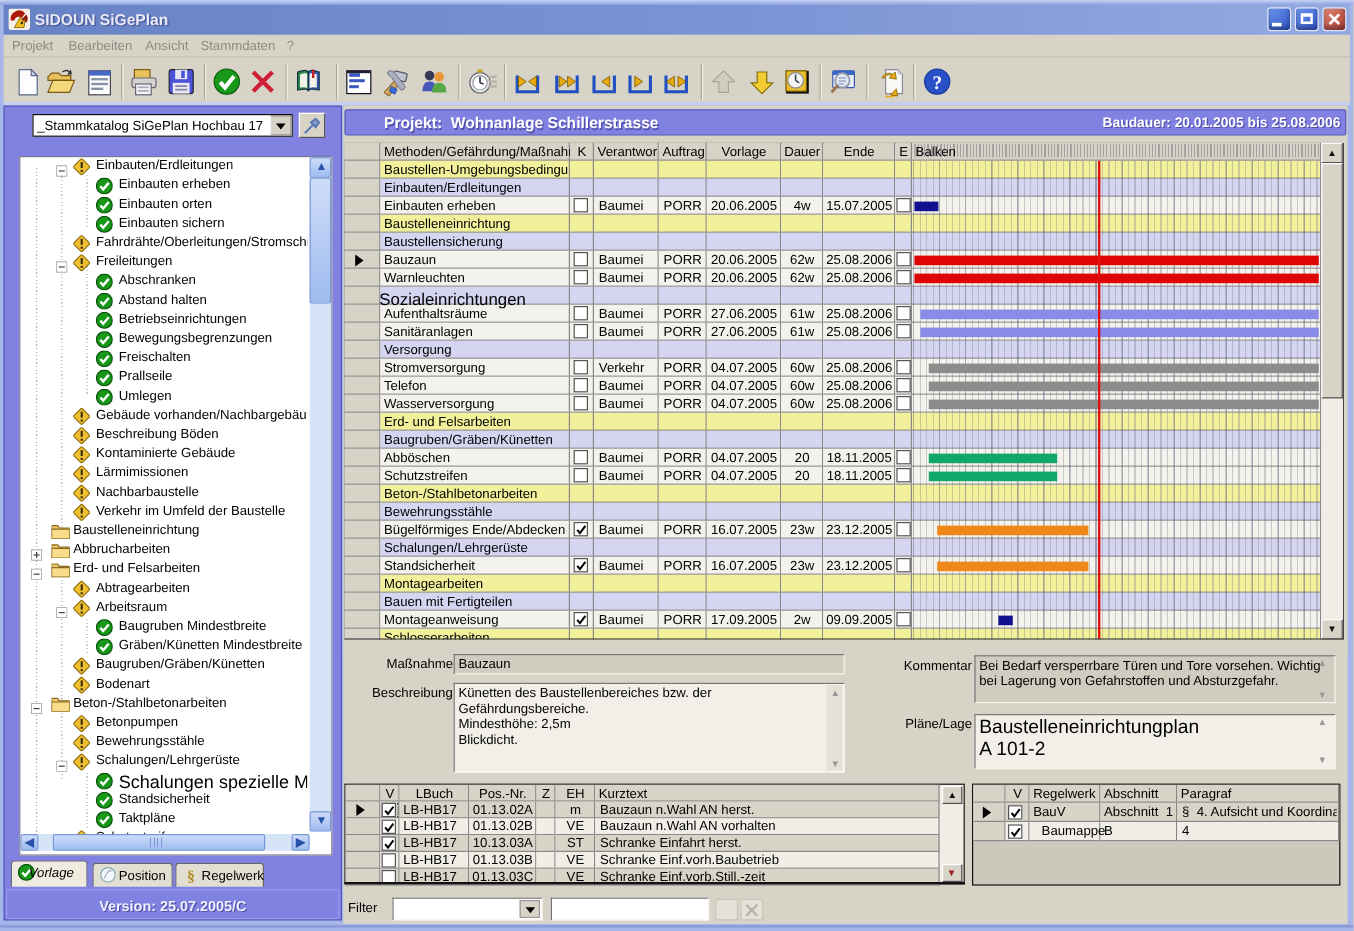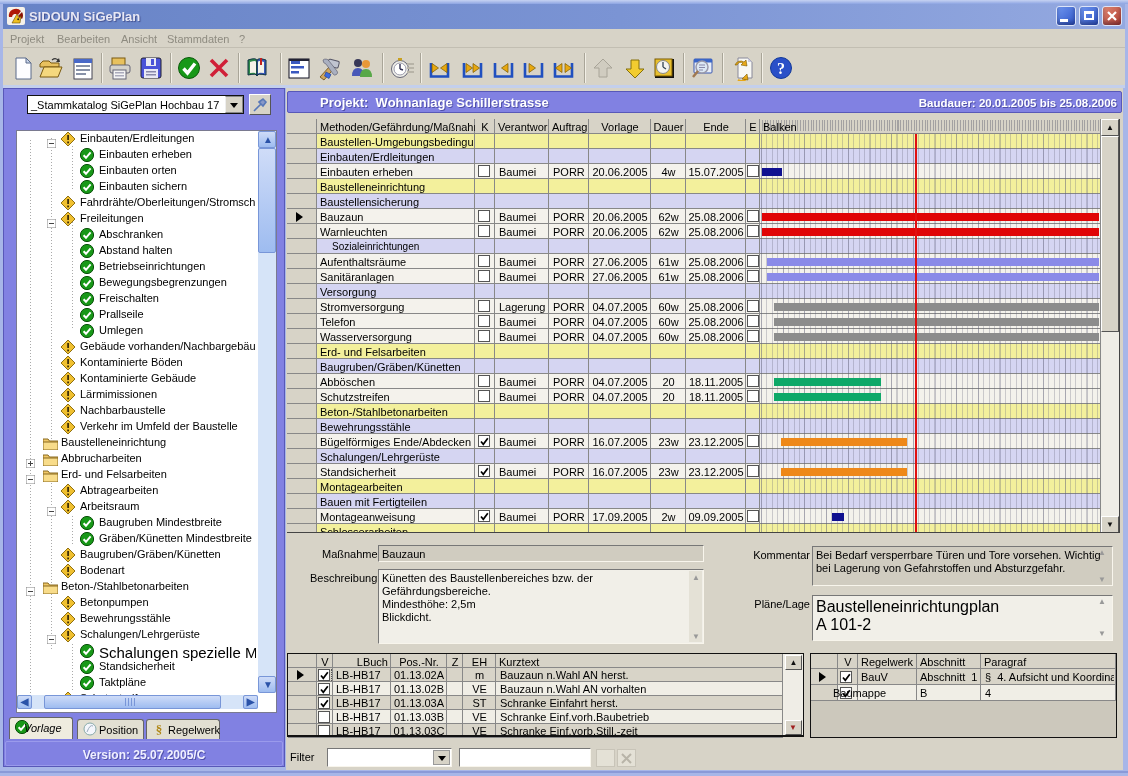--- a/index.html
+++ b/index.html
@@ -282,21 +282,21 @@
       <path d="M7 0 L14 7 L7 14 L0 7 Z" fill="#f0c030" stroke="#907010" stroke-width="1"></path>
       <rect x="6.2" y="3" width="1.8" height="5" fill="#403008"></rect>
       <rect x="6.2" y="9.5" width="1.8" height="1.8" fill="#403008"></rect>
     </svg></div>
 <div class="a" style="left:80px;top:340px;font-size:11px;white-space:nowrap;max-width:176px;overflow:hidden">Gebäude vorhanden/Nachbargebäu</div>
 <div class="a" style="left:61px;top:356px"><svg width="14" height="14" viewBox="0 0 14 14">
       <path d="M7 0 L14 7 L7 14 L0 7 Z" fill="#f0c030" stroke="#907010" stroke-width="1"></path>
       <rect x="6.2" y="3" width="1.8" height="5" fill="#403008"></rect>
       <rect x="6.2" y="9.5" width="1.8" height="1.8" fill="#403008"></rect>
     </svg></div>
-<div class="a" style="left:80px;top:356px;font-size:11px;white-space:nowrap;max-width:176px;overflow:hidden">Kontaminierte Böden</div>
+<div class="a" style="left:80px;top:356px;font-size:11px;white-space:nowrap;max-width:176px;overflow:hidden">Beschreibung Böden</div>
 <div class="a" style="left:61px;top:372px"><svg width="14" height="14" viewBox="0 0 14 14">
       <path d="M7 0 L14 7 L7 14 L0 7 Z" fill="#f0c030" stroke="#907010" stroke-width="1"></path>
       <rect x="6.2" y="3" width="1.8" height="5" fill="#403008"></rect>
       <rect x="6.2" y="9.5" width="1.8" height="1.8" fill="#403008"></rect>
     </svg></div>
 <div class="a" style="left:80px;top:372px;font-size:11px;white-space:nowrap;max-width:176px;overflow:hidden">Kontaminierte Gebäude</div>
 <div class="a" style="left:61px;top:388px"><svg width="14" height="14" viewBox="0 0 14 14">
       <path d="M7 0 L14 7 L7 14 L0 7 Z" fill="#f0c030" stroke="#907010" stroke-width="1"></path>
       <rect x="6.2" y="3" width="1.8" height="5" fill="#403008"></rect>
       <rect x="6.2" y="9.5" width="1.8" height="1.8" fill="#403008"></rect>
@@ -593,21 +593,21 @@
 <div class="a" style="left:287px;top:239px;width:30px;height:15px;background:#d7d3c7;border-right:1px solid #888;border-bottom:1px solid #888;z-index:1"></div>
 <div class="a" style="left:317px;top:239px;width:158px;height:15px;background:#d5d5f2;border-right:1px solid #888;border-bottom:1px solid #888;z-index:1"></div>
 <div class="a" style="left:475px;top:239px;width:20px;height:15px;background:#d5d5f2;border-right:1px solid #888;border-bottom:1px solid #888;z-index:1"></div>
 <div class="a" style="left:495px;top:239px;width:54px;height:15px;background:#d5d5f2;border-right:1px solid #888;border-bottom:1px solid #888;z-index:1"></div>
 <div class="a" style="left:549px;top:239px;width:40px;height:15px;background:#d5d5f2;border-right:1px solid #888;border-bottom:1px solid #888;z-index:1"></div>
 <div class="a" style="left:589px;top:239px;width:62px;height:15px;background:#d5d5f2;border-right:1px solid #888;border-bottom:1px solid #888;z-index:1"></div>
 <div class="a" style="left:651px;top:239px;width:35px;height:15px;background:#d5d5f2;border-right:1px solid #888;border-bottom:1px solid #888;z-index:1"></div>
 <div class="a" style="left:686px;top:239px;width:60px;height:15px;background:#d5d5f2;border-right:1px solid #888;border-bottom:1px solid #888;z-index:1"></div>
 <div class="a" style="left:746px;top:239px;width:14px;height:15px;background:#d5d5f2;border-right:1px solid #888;border-bottom:1px solid #888;z-index:1"></div>
 <div class="a" style="left:760px;top:239px;width:341px;height:15px;background:#d5d5f2;border-right:1px solid #888;border-bottom:1px solid #888;z-index:1"></div>
-<div class="a" style="left:332px;top:241px;width:154px;font-size:10px;white-space:nowrap;overflow:hidden;z-index:3">Sozialeinrichtungen</div>
+<div class="a" style="left:316px;top:241px;width:154px;font-size:14px;white-space:nowrap;overflow:hidden;z-index:3">Sozialeinrichtungen</div>
 <div class="a" style="left:287px;top:254px;width:30px;height:15px;background:#d7d3c7;border-right:1px solid #888;border-bottom:1px solid #888;z-index:1"></div>
 <div class="a" style="left:317px;top:254px;width:158px;height:15px;background:#f4f2ec;border-right:1px solid #888;border-bottom:1px solid #888;z-index:1"></div>
 <div class="a" style="left:475px;top:254px;width:20px;height:15px;background:#f4f2ec;border-right:1px solid #888;border-bottom:1px solid #888;z-index:1"></div>
 <div class="a" style="left:495px;top:254px;width:54px;height:15px;background:#f4f2ec;border-right:1px solid #888;border-bottom:1px solid #888;z-index:1"></div>
 <div class="a" style="left:549px;top:254px;width:40px;height:15px;background:#f4f2ec;border-right:1px solid #888;border-bottom:1px solid #888;z-index:1"></div>
 <div class="a" style="left:589px;top:254px;width:62px;height:15px;background:#f4f2ec;border-right:1px solid #888;border-bottom:1px solid #888;z-index:1"></div>
 <div class="a" style="left:651px;top:254px;width:35px;height:15px;background:#f4f2ec;border-right:1px solid #888;border-bottom:1px solid #888;z-index:1"></div>
 <div class="a" style="left:686px;top:254px;width:60px;height:15px;background:#f4f2ec;border-right:1px solid #888;border-bottom:1px solid #888;z-index:1"></div>
 <div class="a" style="left:746px;top:254px;width:14px;height:15px;background:#f4f2ec;border-right:1px solid #888;border-bottom:1px solid #888;z-index:1"></div>
 <div class="a" style="left:760px;top:254px;width:341px;height:15px;background:#f4f2ec;border-right:1px solid #888;border-bottom:1px solid #888;z-index:1"></div>
@@ -655,21 +655,21 @@
 <div class="a" style="left:475px;top:299px;width:20px;height:15px;background:#f4f2ec;border-right:1px solid #888;border-bottom:1px solid #888;z-index:1"></div>
 <div class="a" style="left:495px;top:299px;width:54px;height:15px;background:#f4f2ec;border-right:1px solid #888;border-bottom:1px solid #888;z-index:1"></div>
 <div class="a" style="left:549px;top:299px;width:40px;height:15px;background:#f4f2ec;border-right:1px solid #888;border-bottom:1px solid #888;z-index:1"></div>
 <div class="a" style="left:589px;top:299px;width:62px;height:15px;background:#f4f2ec;border-right:1px solid #888;border-bottom:1px solid #888;z-index:1"></div>
 <div class="a" style="left:651px;top:299px;width:35px;height:15px;background:#f4f2ec;border-right:1px solid #888;border-bottom:1px solid #888;z-index:1"></div>
 <div class="a" style="left:686px;top:299px;width:60px;height:15px;background:#f4f2ec;border-right:1px solid #888;border-bottom:1px solid #888;z-index:1"></div>
 <div class="a" style="left:746px;top:299px;width:14px;height:15px;background:#f4f2ec;border-right:1px solid #888;border-bottom:1px solid #888;z-index:1"></div>
 <div class="a" style="left:760px;top:299px;width:341px;height:15px;background:#f4f2ec;border-right:1px solid #888;border-bottom:1px solid #888;z-index:1"></div>
 <div class="a" style="left:320px;top:301px;width:154px;font-size:11px;white-space:nowrap;overflow:hidden;z-index:3">Stromversorgung</div>
 <div class="cb" style="left:478px;top:300px;z-index:3"></div>
-<div class="a" style="left:499px;top:301px;font-size:11px;z-index:3">Lagerung</div>
+<div class="a" style="left:499px;top:301px;font-size:11px;z-index:3">Verkehr</div>
 <div class="a" style="left:553px;top:301px;font-size:11px;z-index:3">PORR</div>
 <div class="a" style="left:589px;top:301px;width:62px;text-align:center;font-size:11px;z-index:3">04.07.2005</div>
 <div class="a" style="left:651px;top:301px;width:35px;text-align:center;font-size:11px;z-index:3">60w</div>
 <div class="a" style="left:686px;top:301px;width:60px;text-align:center;font-size:11px;z-index:3">25.08.2006</div>
 <div class="cb" style="left:747px;top:300px;z-index:3"></div>
 <div class="a" style="left:774px;top:303px;width:325px;height:8px;background:#8c8c8c;z-index:5"></div>
 <div class="a" style="left:287px;top:314px;width:30px;height:15px;background:#d7d3c7;border-right:1px solid #888;border-bottom:1px solid #888;z-index:1"></div>
 <div class="a" style="left:317px;top:314px;width:158px;height:15px;background:#f4f2ec;border-right:1px solid #888;border-bottom:1px solid #888;z-index:1"></div>
 <div class="a" style="left:475px;top:314px;width:20px;height:15px;background:#f4f2ec;border-right:1px solid #888;border-bottom:1px solid #888;z-index:1"></div>
 <div class="a" style="left:495px;top:314px;width:54px;height:15px;background:#f4f2ec;border-right:1px solid #888;border-bottom:1px solid #888;z-index:1"></div>
@@ -935,21 +935,21 @@
 <div class="a" style="left:812px;top:595px;width:301px;height:46px;background:#f1efe8;border:1px solid #f8f5ec;border-top-color:#777;border-left-color:#777"></div>
 <div class="a" style="left:816px;top:598px;font-size:16px">Baustelleneinrichtungplan<br>A 101-2</div>
 <div class="a" style="left:1098px;top:597px;font-size:8px;color:#999">▲</div>
 <div class="a" style="left:1098px;top:629px;font-size:8px;color:#999">▼</div>
 <div class="a" style="left:287px;top:653px;width:517px;height:84px;background:#f0eee6;border:1.5px solid #111"></div>
 <div class="a" style="left:287px;top:735px;width:517px;height:2px;background:#111;z-index:8"></div>
 <div class="a" style="left:288px;top:654px;width:29px;height:14px;background:#d7d3c7;border-right:1px solid #888;border-bottom:1px solid #888;z-index:1"></div>
 <div class="a" style="left:317px;top:654px;width:16px;height:14px;background:#d7d3c7;border-right:1px solid #888;border-bottom:1px solid #888;z-index:1"></div>
 <div class="a" style="left:320px;top:656px;width:10px;font-size:11px;text-align:center;z-index:3">V</div>
 <div class="a" style="left:333px;top:654px;width:58px;height:14px;background:#d7d3c7;border-right:1px solid #888;border-bottom:1px solid #888;z-index:1"></div>
-<div class="a" style="left:336px;top:656px;width:52px;font-size:11px;text-align:right;z-index:3">LBuch</div>
+<div class="a" style="left:336px;top:656px;width:52px;font-size:11px;text-align:center;z-index:3">LBuch</div>
 <div class="a" style="left:391px;top:654px;width:56px;height:14px;background:#d7d3c7;border-right:1px solid #888;border-bottom:1px solid #888;z-index:1"></div>
 <div class="a" style="left:394px;top:656px;width:50px;font-size:11px;text-align:center;z-index:3">Pos.-Nr.</div>
 <div class="a" style="left:447px;top:654px;width:16px;height:14px;background:#d7d3c7;border-right:1px solid #888;border-bottom:1px solid #888;z-index:1"></div>
 <div class="a" style="left:450px;top:656px;width:10px;font-size:11px;text-align:center;z-index:3">Z</div>
 <div class="a" style="left:463px;top:654px;width:33px;height:14px;background:#d7d3c7;border-right:1px solid #888;border-bottom:1px solid #888;z-index:1"></div>
 <div class="a" style="left:466px;top:656px;width:27px;font-size:11px;text-align:center;z-index:3">EH</div>
 <div class="a" style="left:496px;top:654px;width:287px;height:14px;background:#d7d3c7;border-right:1px solid #888;border-bottom:1px solid #888;z-index:1"></div>
 <div class="a" style="left:499px;top:656px;width:281px;font-size:11px;text-align:left;z-index:3">Kurztext</div>
 <div class="a" style="left:288px;top:668px;width:29px;height:14px;background:#d7d3c7;border-right:1px solid #888;border-bottom:1px solid #888;z-index:1"></div>
 <div class="a tri" style="left:297px;top:670px;z-index:4"></div>
@@ -991,21 +991,21 @@
 <div class="a" style="left:391px;top:696px;width:56px;height:14px;background:#d8d4c8;border-right:1px solid #888;border-bottom:1px solid #888;z-index:1"></div>
 <div class="a" style="left:447px;top:696px;width:16px;height:14px;background:#d8d4c8;border-right:1px solid #888;border-bottom:1px solid #888;z-index:1"></div>
 <div class="a" style="left:463px;top:696px;width:33px;height:14px;background:#d8d4c8;border-right:1px solid #888;border-bottom:1px solid #888;z-index:1"></div>
 <div class="a" style="left:496px;top:696px;width:287px;height:14px;background:#d8d4c8;border-right:1px solid #888;border-bottom:1px solid #888;z-index:1"></div>
 <div class="cb" style="left:318px;top:697px;z-index:3">
     <svg width="11" height="11" viewBox="0 0 11 11" style="position:absolute;left:0;top:0">
       <path d="M2 5.5 l2.3 2.8 4.5 -6" fill="none" stroke="#000" stroke-width="1.7"></path>
     </svg>
   </div>
 <div class="a" style="left:336px;top:697px;font-size:11px;z-index:3">LB-HB17</div>
-<div class="a" style="left:391px;top:697px;width:56px;text-align:center;font-size:11px;z-index:3">01.13.03A</div>
+<div class="a" style="left:391px;top:697px;width:56px;text-align:center;font-size:11px;z-index:3">10.13.03A</div>
 <div class="a" style="left:463px;top:697px;width:33px;text-align:center;font-size:11px;z-index:3">ST</div>
 <div class="a" style="left:500px;top:697px;font-size:11px;z-index:3;white-space:nowrap">Schranke Einfahrt herst.</div>
 <div class="a" style="left:288px;top:710px;width:29px;height:14px;background:#d7d3c7;border-right:1px solid #888;border-bottom:1px solid #888;z-index:1"></div>
 <div class="a" style="left:317px;top:710px;width:16px;height:14px;background:#f0eee6;border-right:1px solid #888;border-bottom:1px solid #888;z-index:1"></div>
 <div class="a" style="left:333px;top:710px;width:58px;height:14px;background:#f0eee6;border-right:1px solid #888;border-bottom:1px solid #888;z-index:1"></div>
 <div class="a" style="left:391px;top:710px;width:56px;height:14px;background:#f0eee6;border-right:1px solid #888;border-bottom:1px solid #888;z-index:1"></div>
 <div class="a" style="left:447px;top:710px;width:16px;height:14px;background:#f0eee6;border-right:1px solid #888;border-bottom:1px solid #888;z-index:1"></div>
 <div class="a" style="left:463px;top:710px;width:33px;height:14px;background:#f0eee6;border-right:1px solid #888;border-bottom:1px solid #888;z-index:1"></div>
 <div class="a" style="left:496px;top:710px;width:287px;height:14px;background:#f0eee6;border-right:1px solid #888;border-bottom:1px solid #888;z-index:1"></div>
 <div class="cb" style="left:318px;top:711px;z-index:3"></div>
@@ -1057,21 +1057,21 @@
 <div class="a" style="left:811px;top:685px;width:27px;height:16px;background:#d7d3c7;border-right:1px solid #888;border-bottom:1px solid #888;z-index:1"></div>
 <div class="a" style="left:838px;top:685px;width:20px;height:16px;background:#f0eee6;border-right:1px solid #888;border-bottom:1px solid #888;z-index:1"></div>
 <div class="a" style="left:858px;top:685px;width:59px;height:16px;background:#f0eee6;border-right:1px solid #888;border-bottom:1px solid #888;z-index:1"></div>
 <div class="a" style="left:917px;top:685px;width:64px;height:16px;background:#f0eee6;border-right:1px solid #888;border-bottom:1px solid #888;z-index:1"></div>
 <div class="a" style="left:981px;top:685px;width:135px;height:16px;background:#f0eee6;border-right:1px solid #888;border-bottom:1px solid #888;z-index:1"></div>
 <div class="cb" style="left:840px;top:687px;z-index:3">
     <svg width="11" height="11" viewBox="0 0 11 11" style="position:absolute;left:0;top:0">
       <path d="M2 5.5 l2.3 2.8 4.5 -6" fill="none" stroke="#000" stroke-width="1.7"></path>
     </svg>
   </div>
-<div class="a" style="left:833px;top:687px;font-size:11px;z-index:3">Baumappe</div>
+<div class="a" style="left:868px;top:687px;font-size:11px;z-index:3">Baumappe</div>
 <div class="a" style="left:920px;top:687px;font-size:11px;z-index:3">B</div>
 <div class="a" style="left:985px;top:687px;font-size:11px;z-index:3;white-space:nowrap;width:129px;overflow:hidden">4</div>
 <div class="a" style="left:290px;top:751px;font-size:11px">Filter</div>
 <div class="a" style="left:327px;top:748px;width:125px;height:19px;background:#fff;border:1px solid #f8f5ec;border-top-color:#777;border-left-color:#777"></div>
 <div class="a" style="left:433px;top:750px;width:17px;height:15px;background:#d7d3c7;border:1px solid #999"></div>
 <div class="a" style="left:438px;top:756px;width:0;height:0;border-left:4px solid transparent;border-right:4px solid transparent;border-top:5px solid #000"></div>
 <div class="a" style="left:459px;top:748px;width:132px;height:19px;background:#fff;border:1px solid #f8f5ec;border-top-color:#777;border-left-color:#777"></div>
 <div class="a" style="left:596px;top:749px;width:19px;height:18px;background:#e4e1d6;border:1px solid #c8c4b8"></div>
 <div class="a" style="left:617px;top:749px;width:19px;height:18px;background:#e4e1d6;border:1px solid #c8c4b8"></div>
 <svg class="a" style="left:620px;top:752px" width="13" height="13">

